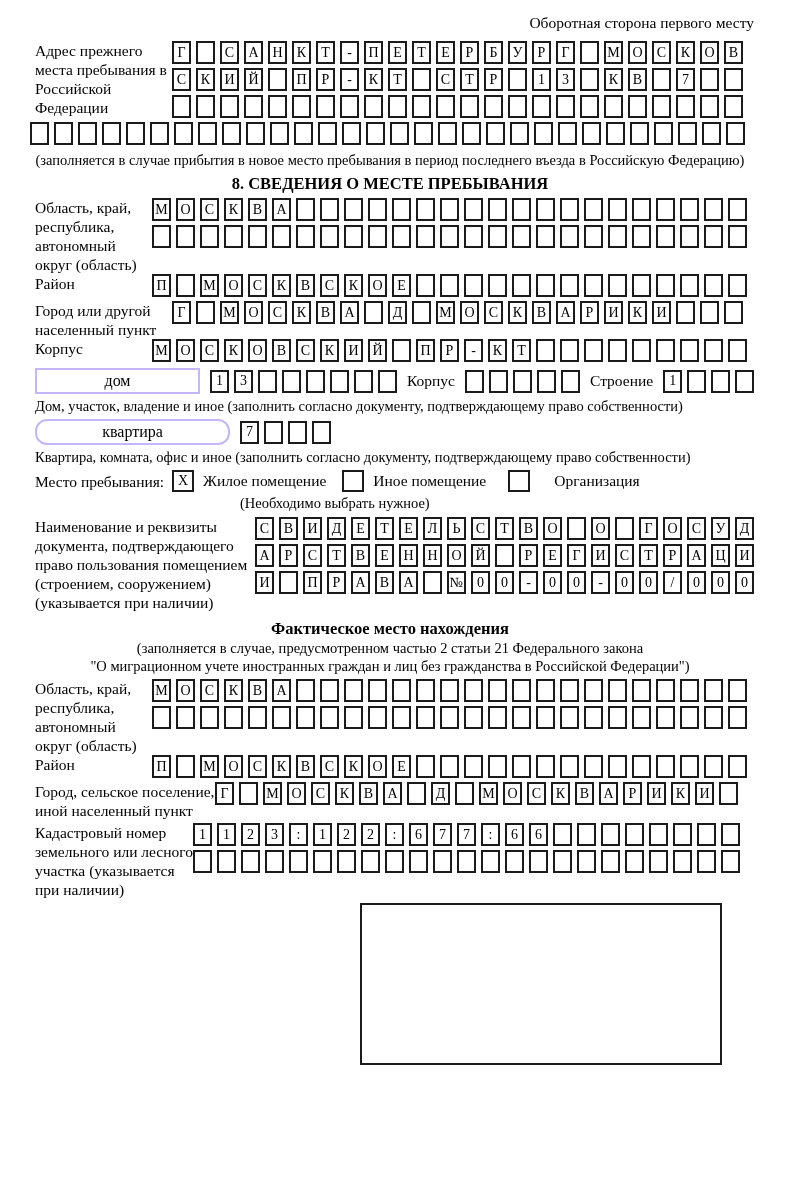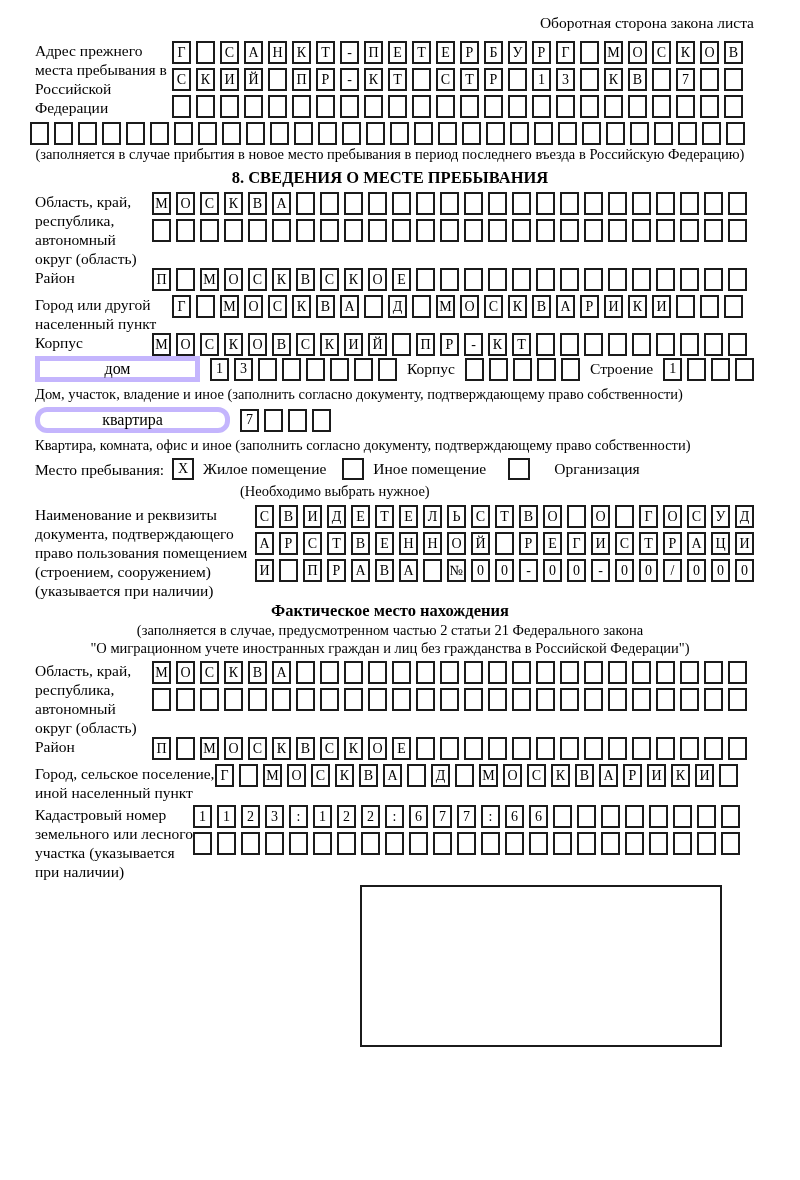--- a/index.html
+++ b/index.html
@@ -28,21 +28,21 @@
     border:2px solid #1b1b1b;
     display:flex; align-items:center; justify-content:center;
     font-size:14px; line-height:1;
   }
 
   .caption { text-align:center; font-size:14.5px; line-height:18px; width:780px; }
   .caption-left { margin-left:35px; font-size:14.5px; line-height:18px; }
   .sec-title { text-align:center; font-weight:bold; font-size:16.5px; line-height:21px; width:780px; }
 
   .labelbox {
-    box-sizing:border-box; border:5px solid #c4b5fd; height:26px;
+    box-sizing:border-box; border:2px solid #c4b5fd; height:26px;
     display:flex; align-items:center; justify-content:center;
     font-size:16px; flex:0 0 auto;
   }
   .dombox { width:165px; }
   .kvbox  { width:195px;border-radius:12px; }
   .domrow { display:flex; align-items:center; gap:10px; }
   .inline-label { font-size:15.5px; flex:0 0 auto; }
 
   .mestorow { display:flex; align-items:center; }
   .cbox {
@@ -59,29 +59,29 @@
     box-sizing:border-box; margin-left:360px;
     width:362px; height:162px;
     border:2px solid #1b1b1b;
   }
   .stamp-caption {
     margin-left:352px; width:392px;
     text-align:center; font-size:15px; line-height:19px;
   }
 
   .mt2{margin-top:2px}.mt3{margin-top:3px}.mt4{margin-top:4px}
-  .mt5{margin-top:5px}.mt6{}
+  .mt5{margin-top:5px}.mt6{margin-top:6px}
   .mt22{margin-top:9px}
 </style>
 </head>
 <body>
 
 <div class="page">
 
-  <div class="header-note">Оборотная сторона закона листа</div>
+  <div class="header-note">Оборотная сторона первого месту</div>
 
   <div class="frow mt22">
     <div class="flabel w137">Адрес прежнего места пребывания в Российской Федерации</div>
     <div class="cellcol">
       <div class="cellrow">
           <span class="cell">Г</span>
           <span class="cell"></span>
           <span class="cell">С</span>
           <span class="cell">А</span>
           <span class="cell">Н</span>

